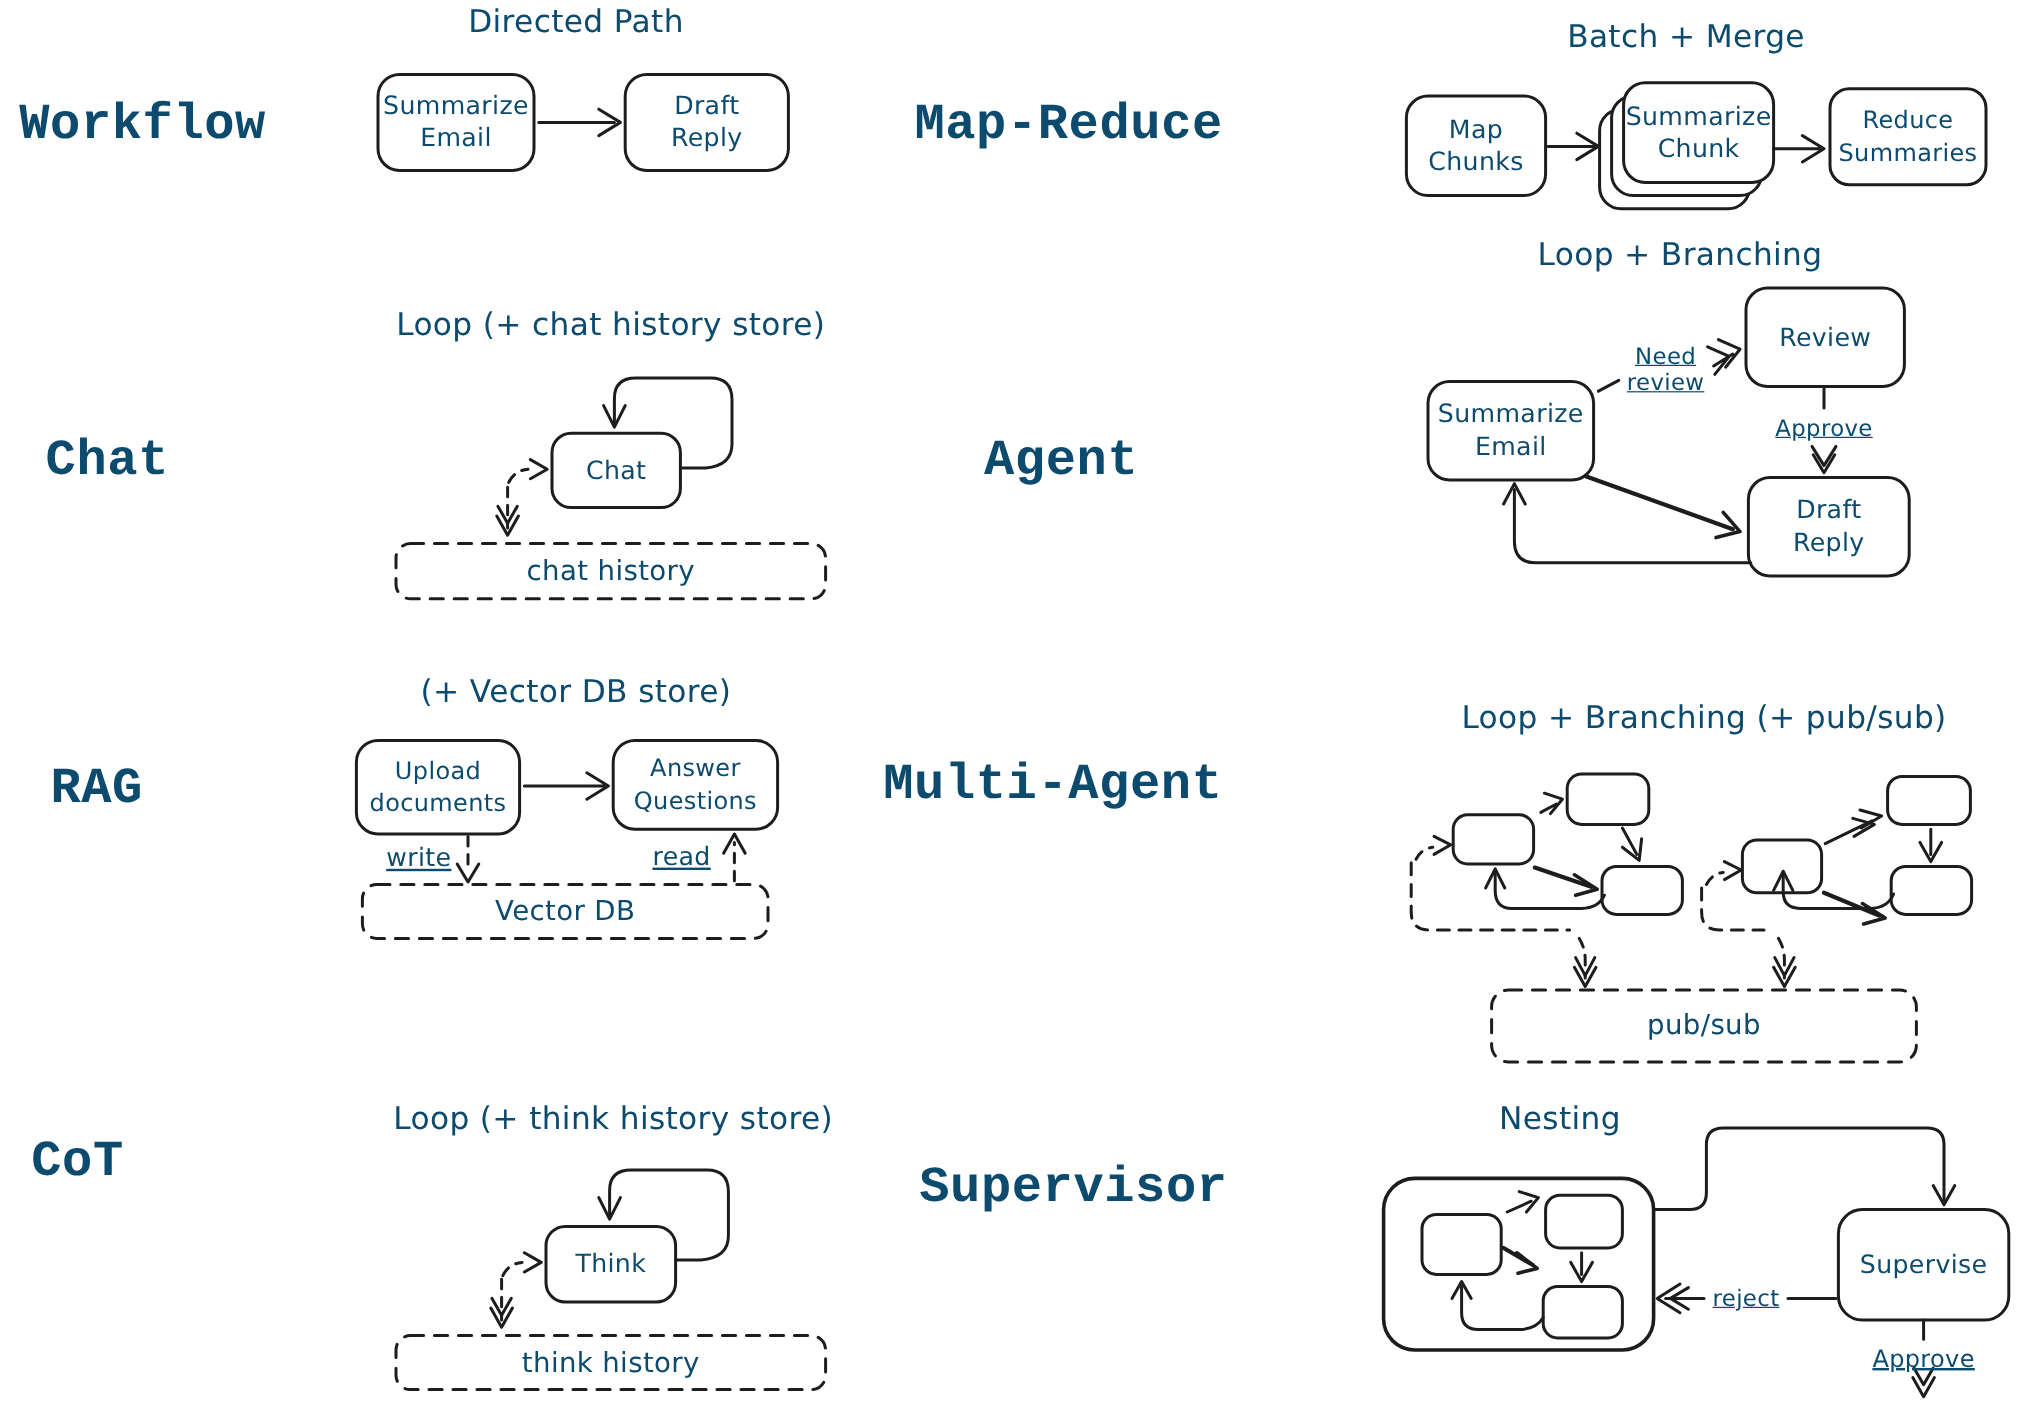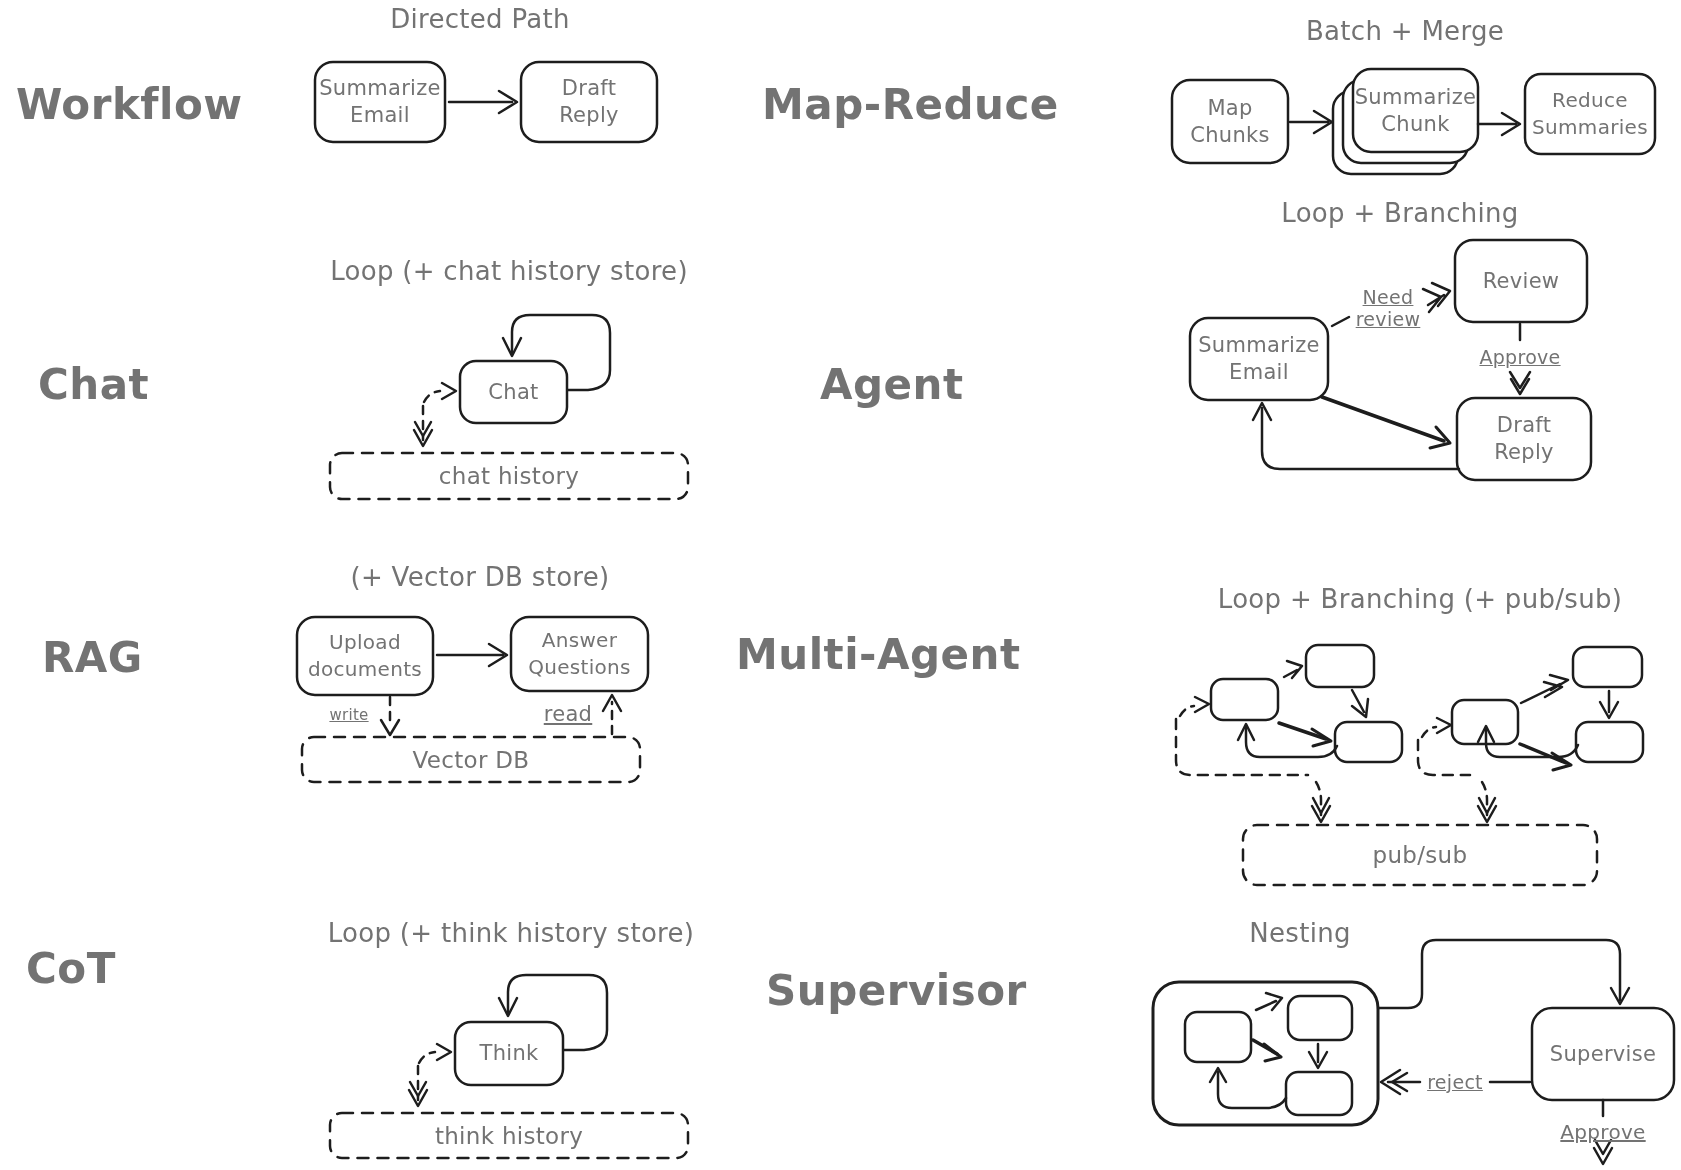--- a/index.html
+++ b/index.html
@@ -1,21 +1,21 @@
 <!DOCTYPE html>
 <html><head>
 <meta charset="utf-8">
 <style>
   html,body{margin:0;padding:0;background:#ffffff;}
   #canvas{position:relative;width:1681px;height:1170px;background:#ffffff;overflow:hidden;
           font-family:"DejaVu Sans",sans-serif;color:#1d1d1d;}
   #shapes{position:absolute;left:0;top:0;}
   .t{position:absolute;display:flex;align-items:center;justify-content:center;
-     text-align:left;color:#737373;letter-spacing:.3px;}
-  .big{font-size:42px;font-weight:bold;letter-spacing:.5px;white-space:nowrap;justify-content:flex-start;}
+     text-align:left;color:#0c4a6e;letter-spacing:.3px;}
+  .big{font-size:42px;font-weight:bold;letter-spacing:.5px;white-space:nowrap;justify-content:flex-start;font-family:Liberation Mono, monospace;}
   .title{font-size:26px;font-weight:500;white-space:nowrap;}
   .node{font-size:21px;line-height:27px;flex-direction:column;}
   .store{font-size:23px;}
   .edge{font-size:19px;line-height:22px;flex-direction:column;white-space:nowrap;text-decoration:underline;}
   svg *{vector-effect:non-scaling-stroke;}
 </style>
 </head>
 <body>
 
 <div id="canvas">
@@ -202,21 +202,21 @@
   <div class="t edge" style="left:1480px;top:346px;width:80px;height:22px;">Approve</div>
 
   <div class="t node" style="left:297px;top:617px;width:136px;height:78px;font-size:20px;">
     <span>Upload</span>
       <span>documents</span>
   </div>
   <div class="t node" style="left:511px;top:617px;width:137px;height:74px;font-size:20px;">
     <span>Answer</span>
       <span>Questions</span>
   </div>
-  <div class="t edge" style="left:314px;top:703px;width:70px;height:24px;font-size:15px;">write</div>
+  <div class="t edge" style="left:314px;top:703px;width:70px;height:24px;font-size:21px;">write</div>
   <div class="t edge" style="left:533px;top:702px;width:70px;height:24px;font-size:21px;">read</div>
   <div class="t store" style="left:302px;top:737px;width:338px;height:45px;">Vector DB</div>
 
   <div class="t store" style="left:1243px;top:825px;width:354px;height:60px;">pub/sub</div>
 
   <div class="t node" style="left:455px;top:1022px;width:108px;height:63px;">Think</div>
   <div class="t store" style="left:330px;top:1113px;width:358px;height:45px;">think history</div>
 
   <div class="t node" style="left:1532px;top:1008px;width:142px;height:92px;">Supervise</div>
   <div class="t edge" style="left:1424px;top:1070px;width:62px;height:24px;">reject</div>

